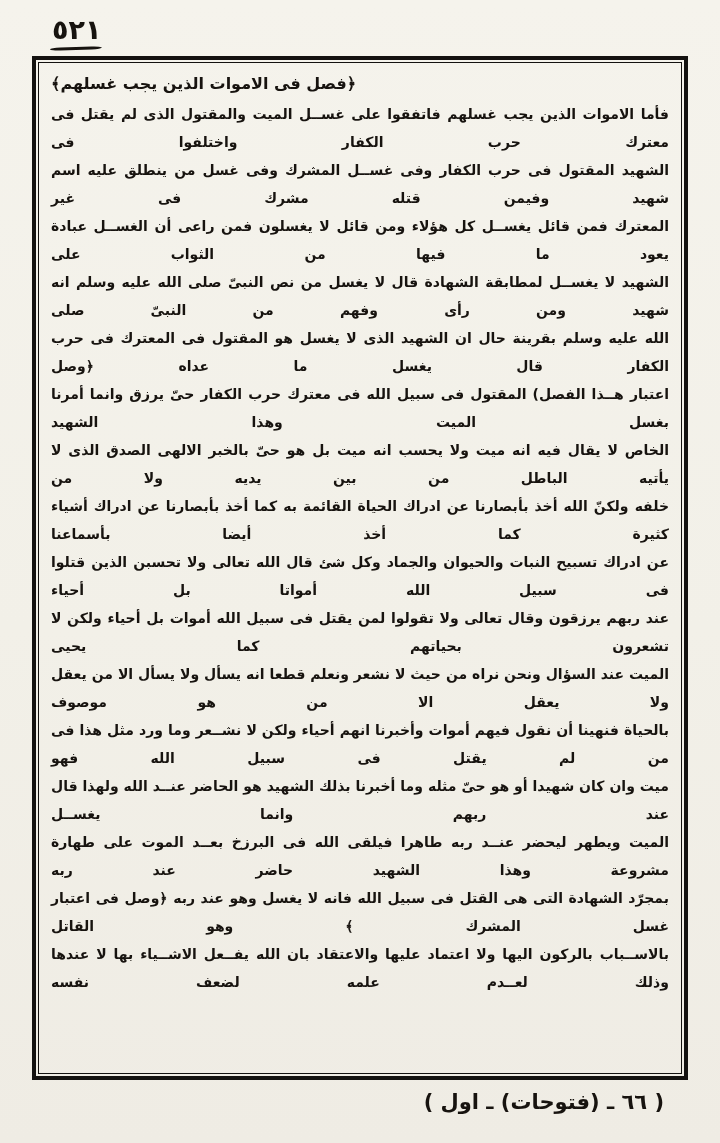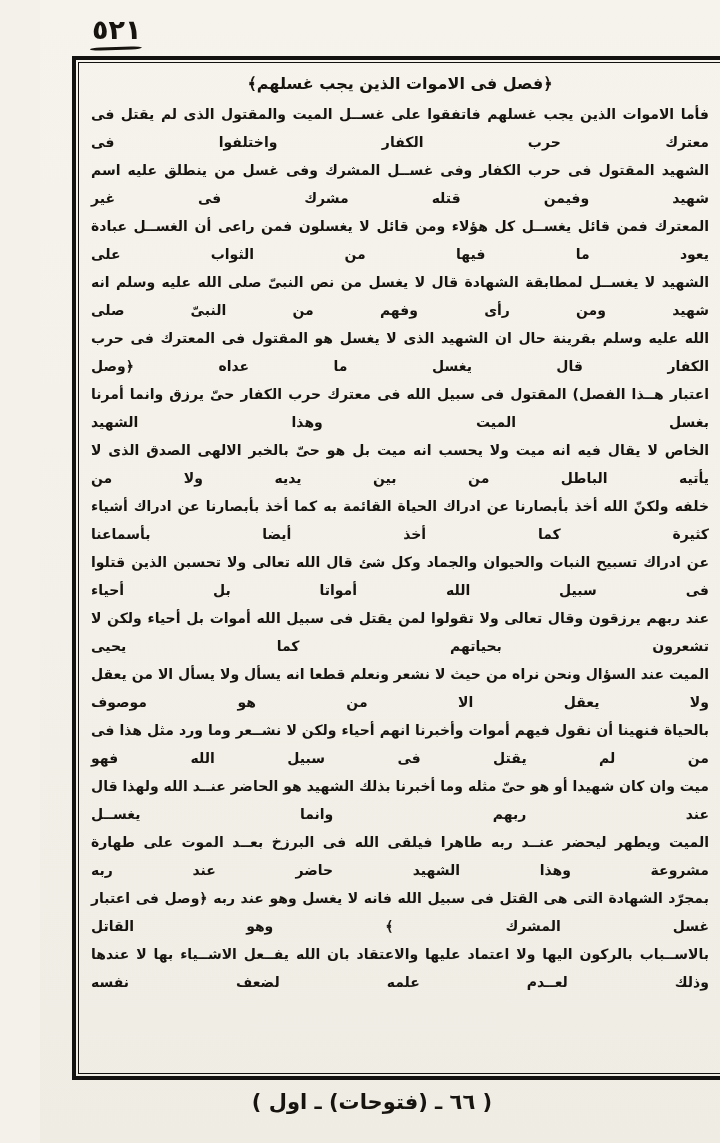--- a/index.html
+++ b/index.html
@@ -7,21 +7,20 @@
     width:720px;height:1143px;
     background:#f3f1ea;
     font-family:"DejaVu Sans",sans-serif;
     color:#17130f;
     position:relative;
     overflow:hidden;
   }
   .scan-page{
     position:absolute;inset:0;
     background:linear-gradient(180deg,#f5f3ec 0%,#f2f0e8 55%,#efece4 100%);
-    margin-left:40px;
   }
   .page-number{
     position:absolute;top:14px;left:52px;
     font-size:27px;font-weight:bold;
     direction:rtl;
     letter-spacing:1px;
   }
   .page-number-underline{
     position:absolute;top:47px;left:50px;width:52px;height:3px;
     background:#17130f;border-radius:40%/100%;
@@ -34,41 +33,40 @@
     box-sizing:border-box;
   }
   .frame-inner{
     position:absolute;inset:2px;
     border:1.5px solid #141210;
     box-sizing:border-box;
     padding:5px 12px 4px 12px;
     overflow:hidden;
   }
   .heading{
-    text-align:center;
+    text-align:left;
     font-size:16px;font-weight:bold;
     line-height:32px;
     direction:rtl;
   }
   .body-text{
     direction:rtl;
     font-size:14px;
     font-weight:bold;
   }
   .line{
     line-height:28px;
     white-space:normal;
   }
   .line.justify{
     text-align:justify;
     text-align-last:justify;
   }
   .footer{
     position:absolute;top:1090px;left:0;width:664px;
-    text-align:center;
     direction:rtl;
     font-size:21px;font-weight:bold;
   }
 </style>
 </head>
 <body>
 
 <div class="scan-page">
 
   <div class="page-number">٥٢١</div>

